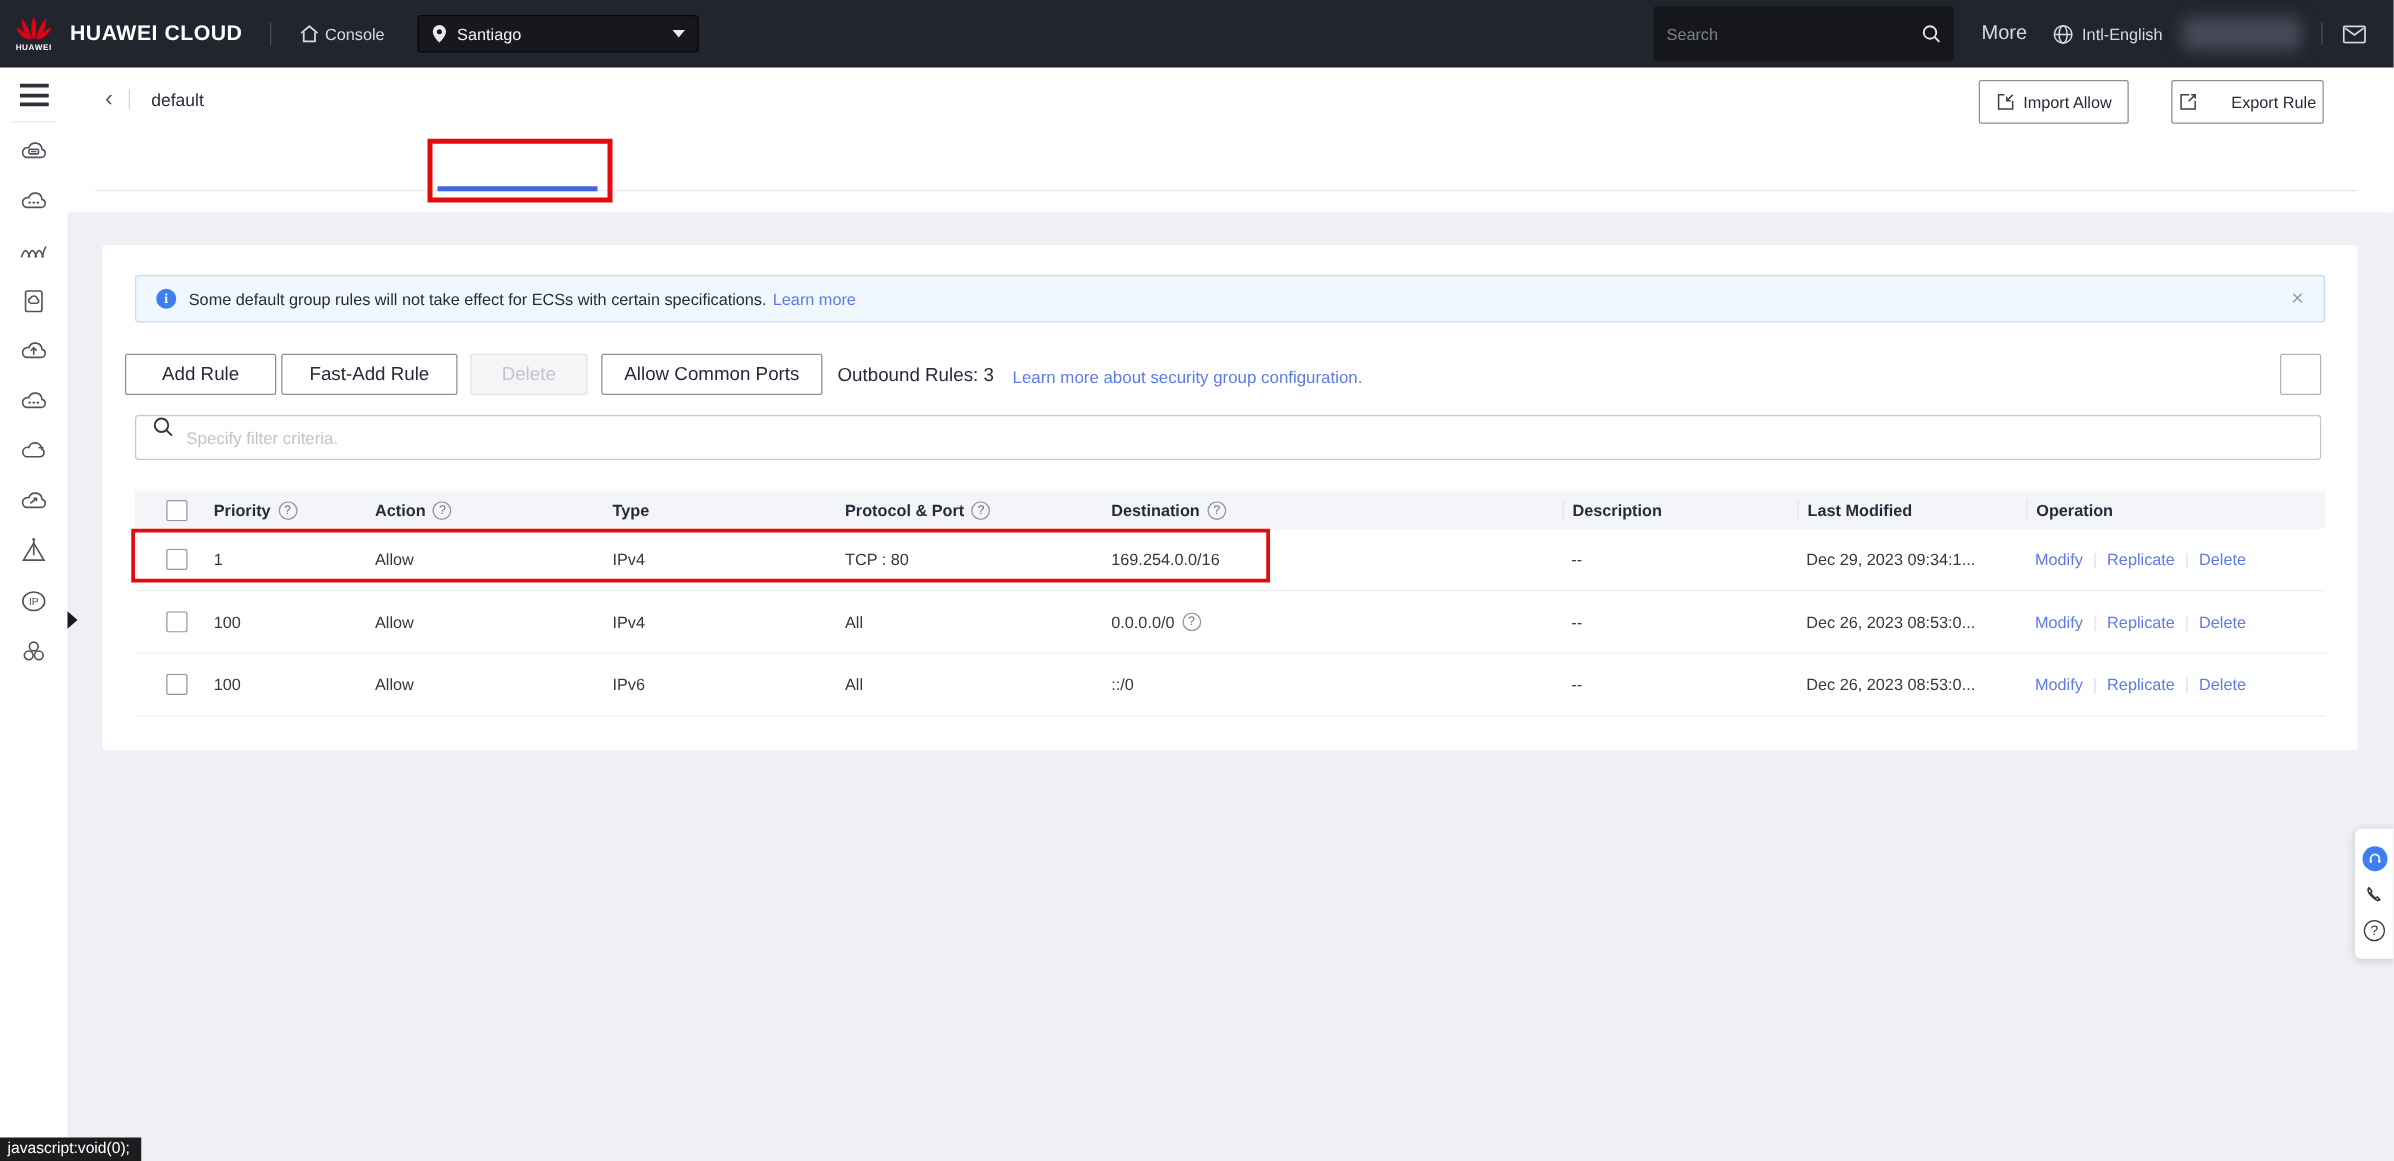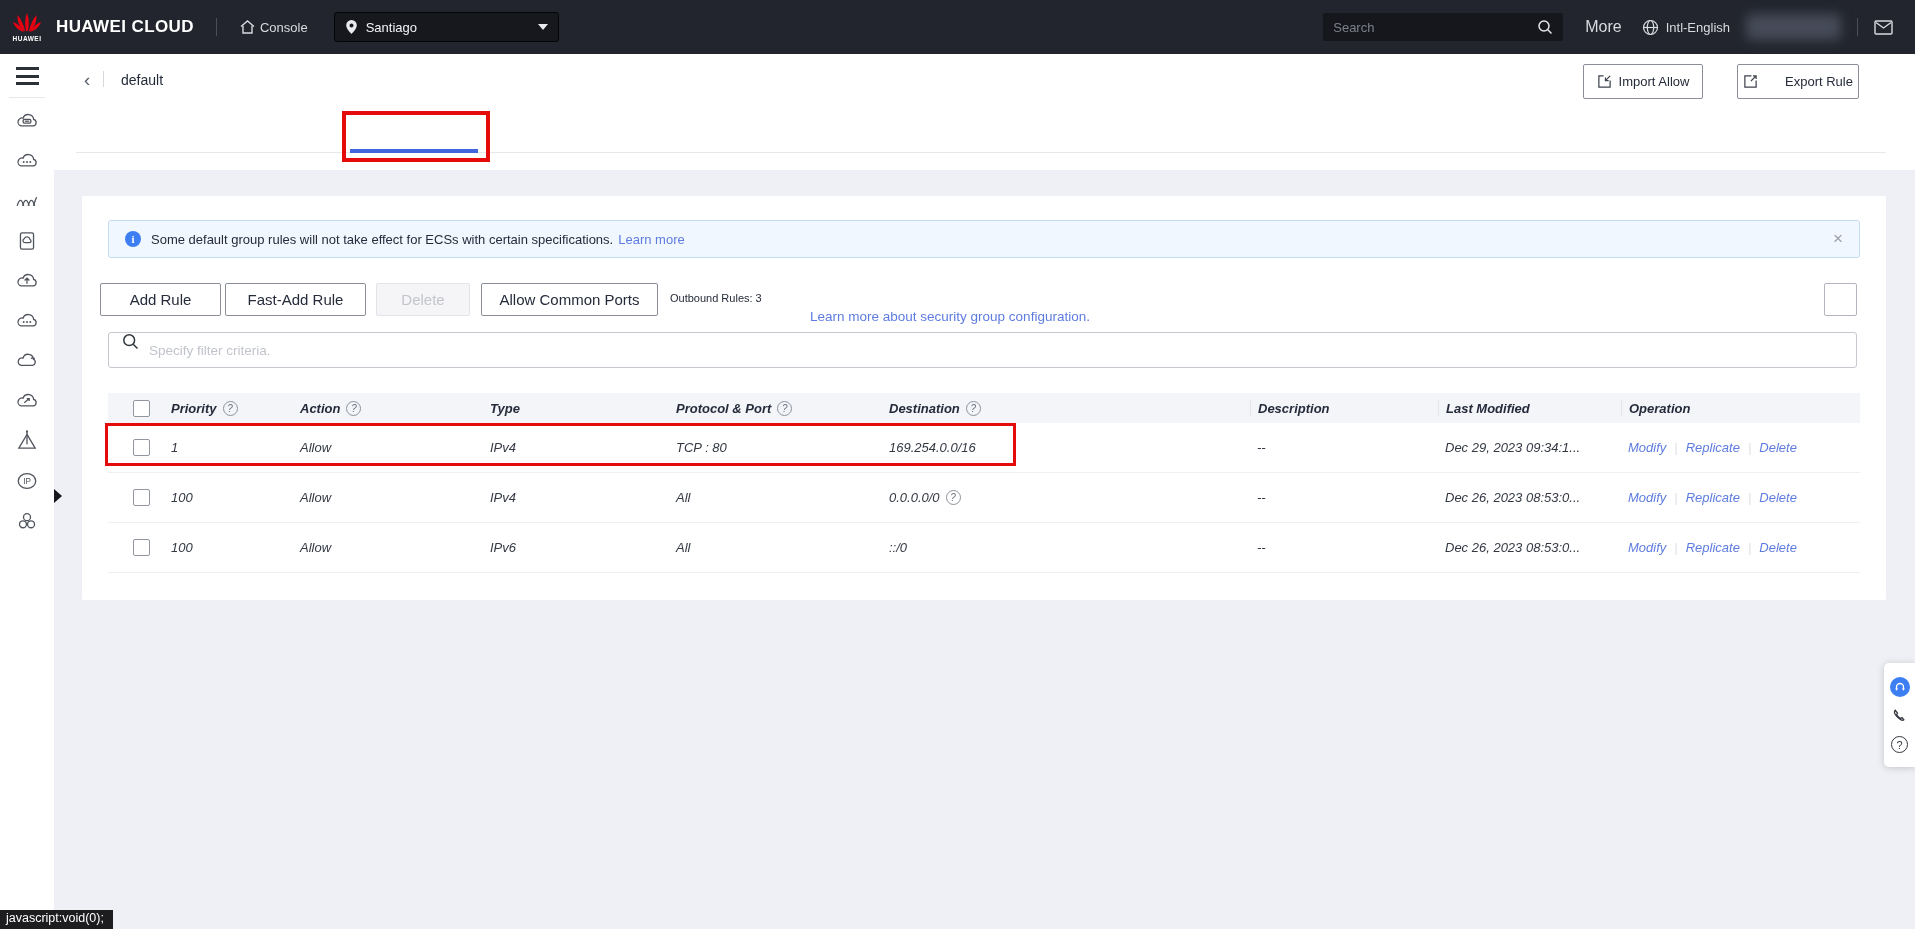--- a/index.html
+++ b/index.html
@@ -23,21 +23,21 @@
   .vsep { width:1px; height:18px; background:#4a4e59; margin:0 22px; }
   .nav-item { display:flex; align-items:center; gap:4px; font-size:13px; color:#d8dbe1; cursor:pointer; }
   .region-box {
     margin-left:26px; width:225px; height:30px; background:#16181d;
     border:1px solid #050608; border-radius:3px;
     display:flex; align-items:center; padding:0 10px; gap:8px; font-size:13px; color:#f2f3f5; cursor:pointer;
   }
   .caret-down { margin-left:auto; width:0; height:0; border-left:5px solid transparent; border-right:5px solid transparent; border-top:6px solid #e8eaee; }
   .nav-spacer { flex:1; }
   .nav-search {
-    width:240px; height:28px; background:#15171c; border-radius:2px;
+    width:240px; height:44px; background:#15171c; border-radius:2px;
     display:flex; align-items:center; padding:0 10px;
   }
   .nav-search input {
     flex:1; background:transparent; border:none; outline:none; color:#cfd3da; font-size:13px; font-family:"Liberation Sans",sans-serif;
   }
   .nav-search input::placeholder { color:#7c8089; }
   .nav-more { font-size:16px; margin:0 20px 0 22px; cursor:pointer; }
   .nav-lang { display:flex; align-items:center; gap:7px; font-size:13px; cursor:pointer; }
   .account-blur { width:95px; height:26px; border-radius:5px; background:#454b58; filter:blur(6px); margin-left:16px; }
   .nav-right-sep { width:1px; height:18px; background:#4a4e59; margin:0 16px; }
@@ -92,32 +92,32 @@
   .banner-close { margin-left:auto; color:#9a9ea8; font-size:17px; cursor:pointer; line-height:16px; }
   .toolbar { position:absolute; left:0; top:87px; width:100%; height:33px; }
   .tb-btn {
     position:absolute; top:0; height:33px; background:#fff; border:1px solid #8a8e99; border-radius:2px;
     display:flex; align-items:center; justify-content:center; font-size:15px; color:#252b3a; cursor:pointer;
   }
   .tb-btn.add { left:18px; width:121px; }
   .tb-btn.fast { left:143px; width:141px; }
   .tb-btn.del { left:294px; width:94px; background:#f5f5f7; border-color:#e3e4e8; color:#c3c5cc; cursor:default; }
   .tb-btn.ports { left:399px; width:177px; }
-  .tb-count { position:absolute; left:588px; top:9px; font-size:11px; color:#252b3a; }
-  .tb-link { position:absolute; left:728px; top:26px; font-size:13.5px; }
+  .tb-count { position:absolute; left:588px; top:9px; font-size:15px; color:#252b3a; }
+  .tb-link { position:absolute; left:728px; top:11px; font-size:13.5px; }
   .tb-square { position:absolute; left:1742px; top:0; width:33px; height:33px; background:#fff; border:1px solid #b2b5bd; border-radius:2px; cursor:pointer; }
   .filter {
     position:absolute; left:26px; top:136px; width:1749px; height:36px;
     border:1px solid #c5c8cf; border-radius:3px; display:flex; padding:0 13px; gap:10px; background:#fff;
   }
   .filter input { flex:1; border:none; outline:none; font-size:13.5px; color:#333; font-family:"Liberation Sans",sans-serif; background:transparent; }
   .filter input::placeholder { color:#c1c4cb; }
   
   .tbl { position:absolute; left:26px; top:197px; width:1752px; font-size:13px; }
-  .trow { display:flex; align-items:center;font-style:italic; }
+  .trow { display:flex; align-items:center; }
   .thead { height:30px; background:#f3f5f9; font-weight:bold; color:#252b3a; }
   .tdata { height:50px; border-bottom:1px solid #edeff3; color:#333843; }
   .cell { padding-left:7px; display:flex; align-items:center; gap:6px; overflow:hidden; white-space:nowrap; }
   .c0 { width:56px; padding-left:25px; } .c1 { width:129px; } .c2 { width:190px; } .c3 { width:186px; }
   .c4 { width:213px; } .c5 { width:368px; } .c6 { width:188px; } .c7 { width:183px; } .c8 { width:239px; }
   .thead .c6, .thead .c7, .thead .c8 { border-left:1px solid #e2e5ea; height:16px; }
   .checkbox { width:17px; height:17px; background:#fff; border:1px solid #9196a0; border-radius:2px; cursor:pointer; }
   .q {
     width:15px; height:15px; border:1px solid #8d929c; border-radius:50%; color:#6e727c;
     font-size:10px; font-weight:normal; display:inline-flex; align-items:center; justify-content:center; cursor:pointer; flex:none;

